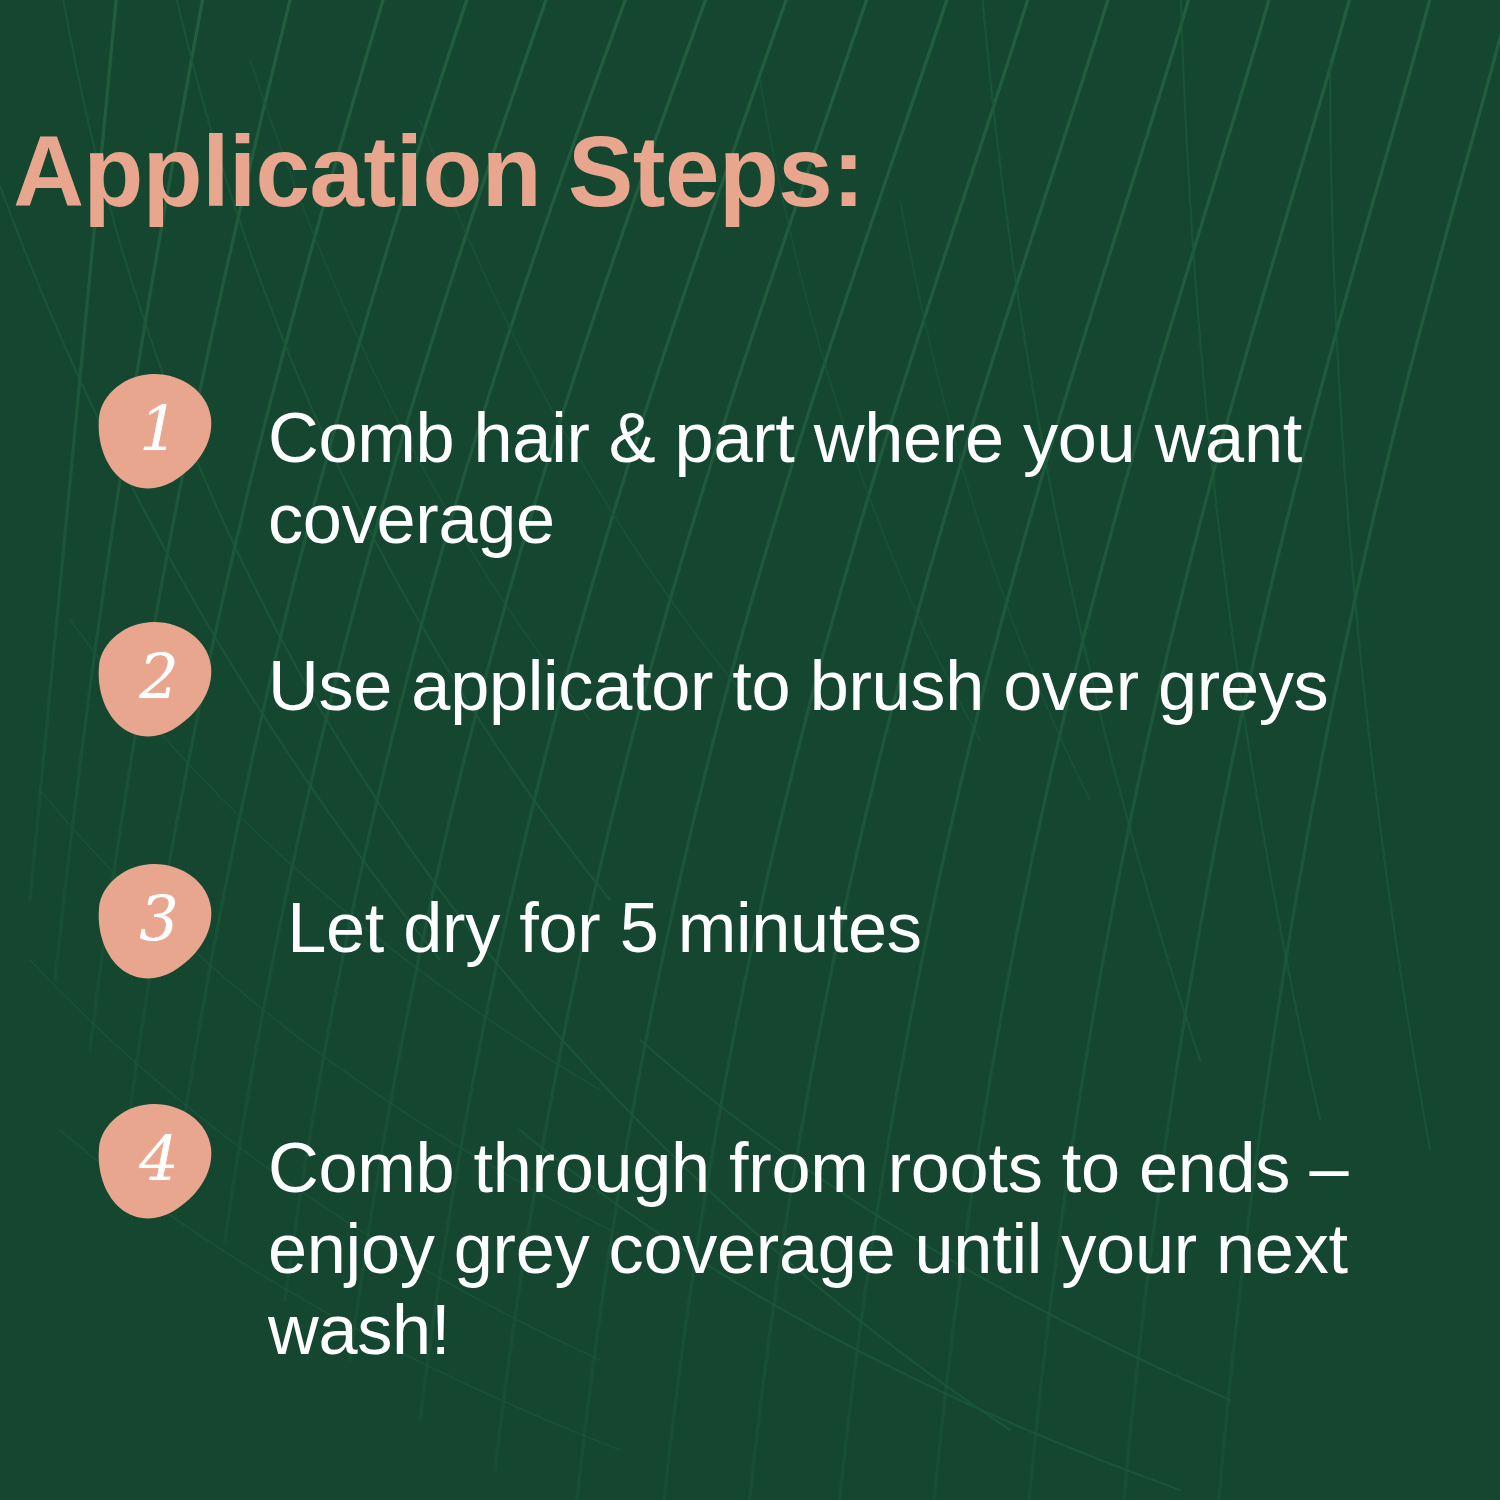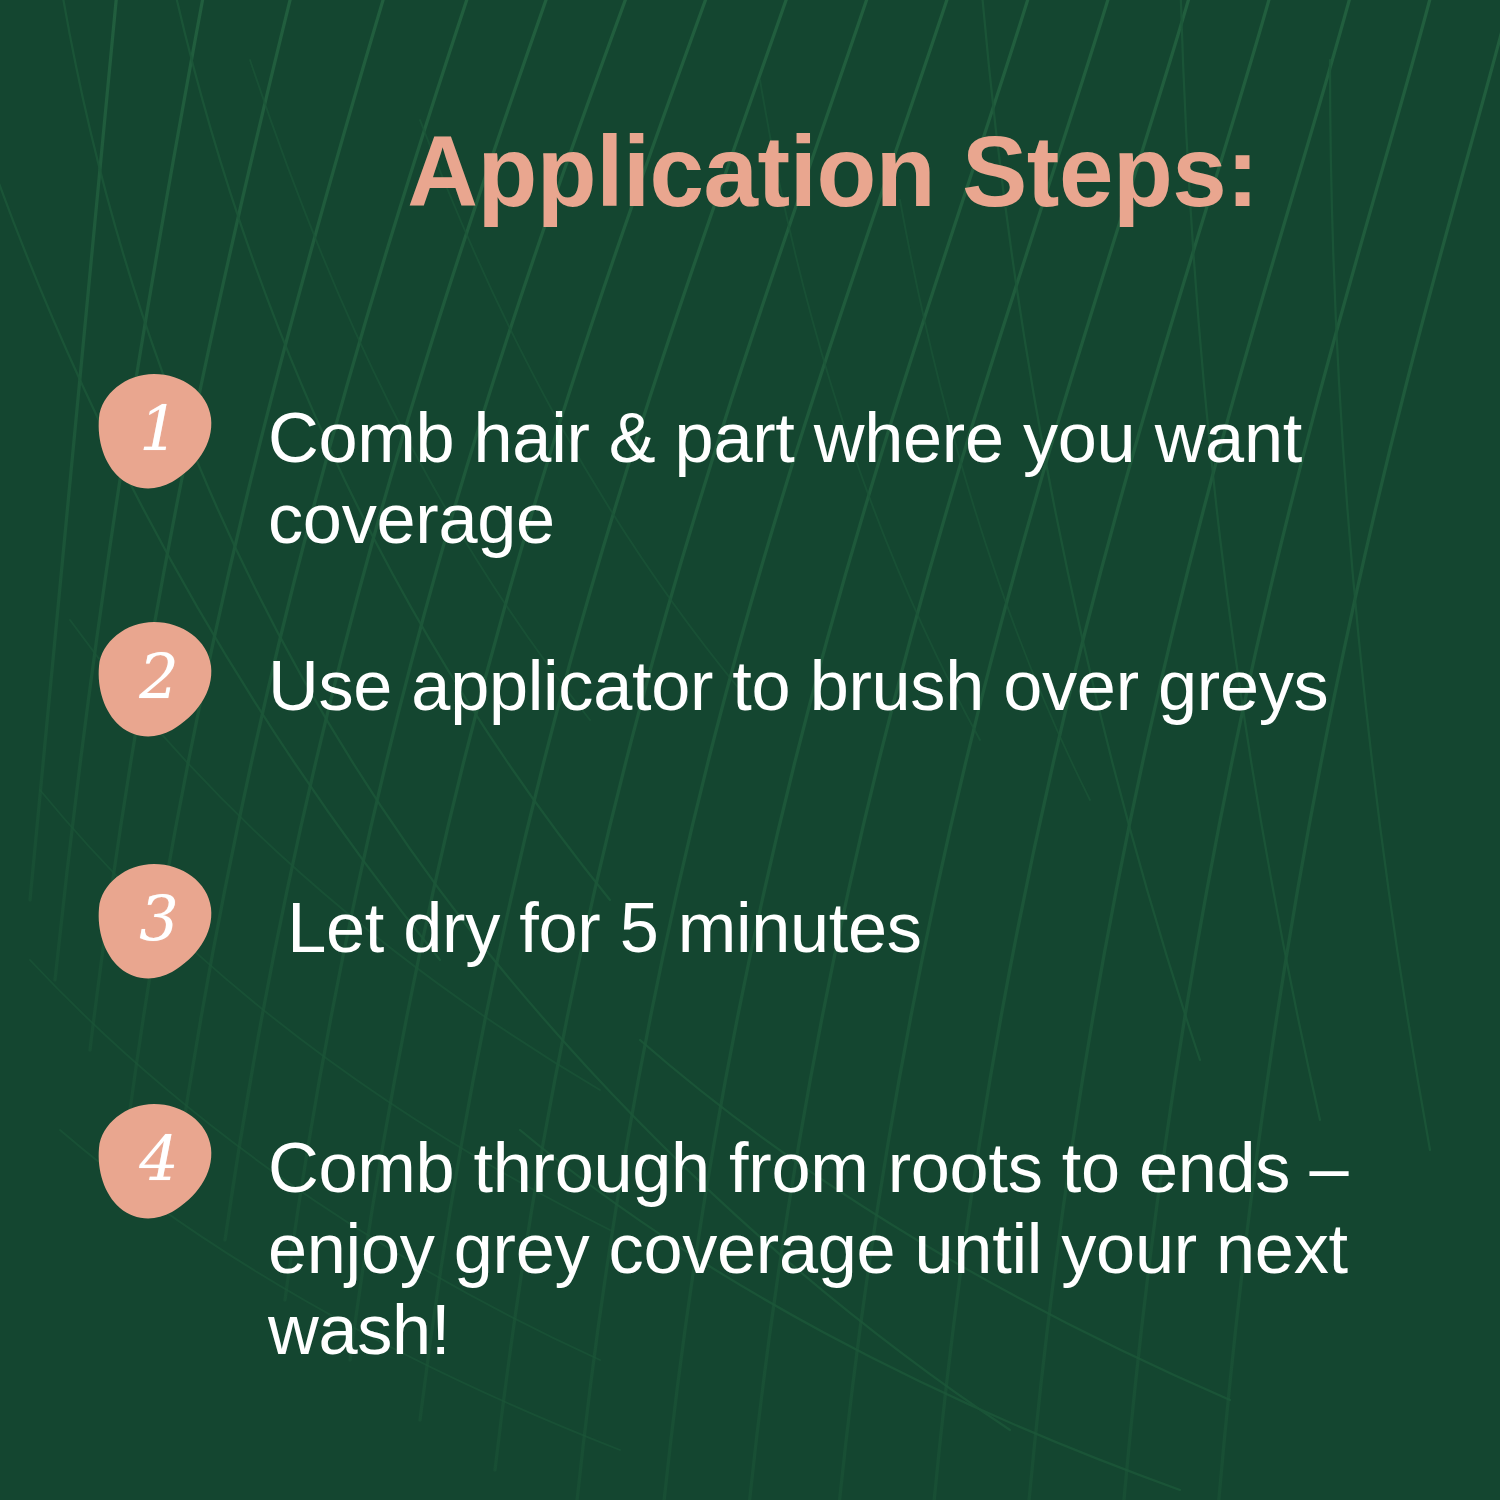--- a/index.html
+++ b/index.html
@@ -30,21 +30,21 @@
     height: 1500px;
     pointer-events: none;
   }
 
   
   #title-wrap {
     position: absolute;
     left: 0;
     top: 118px;
     width: 1272px;
-    text-align: right;
+    text-align: left;
   }
 
   #page-title {
     display: inline-block;
     margin: 0;
     font-family: "Liberation Sans Narrow", "Liberation Sans", sans-serif;
     font-weight: bold;
     font-size: 101px;
     line-height: 1.05;
     letter-spacing: -0.5px;

